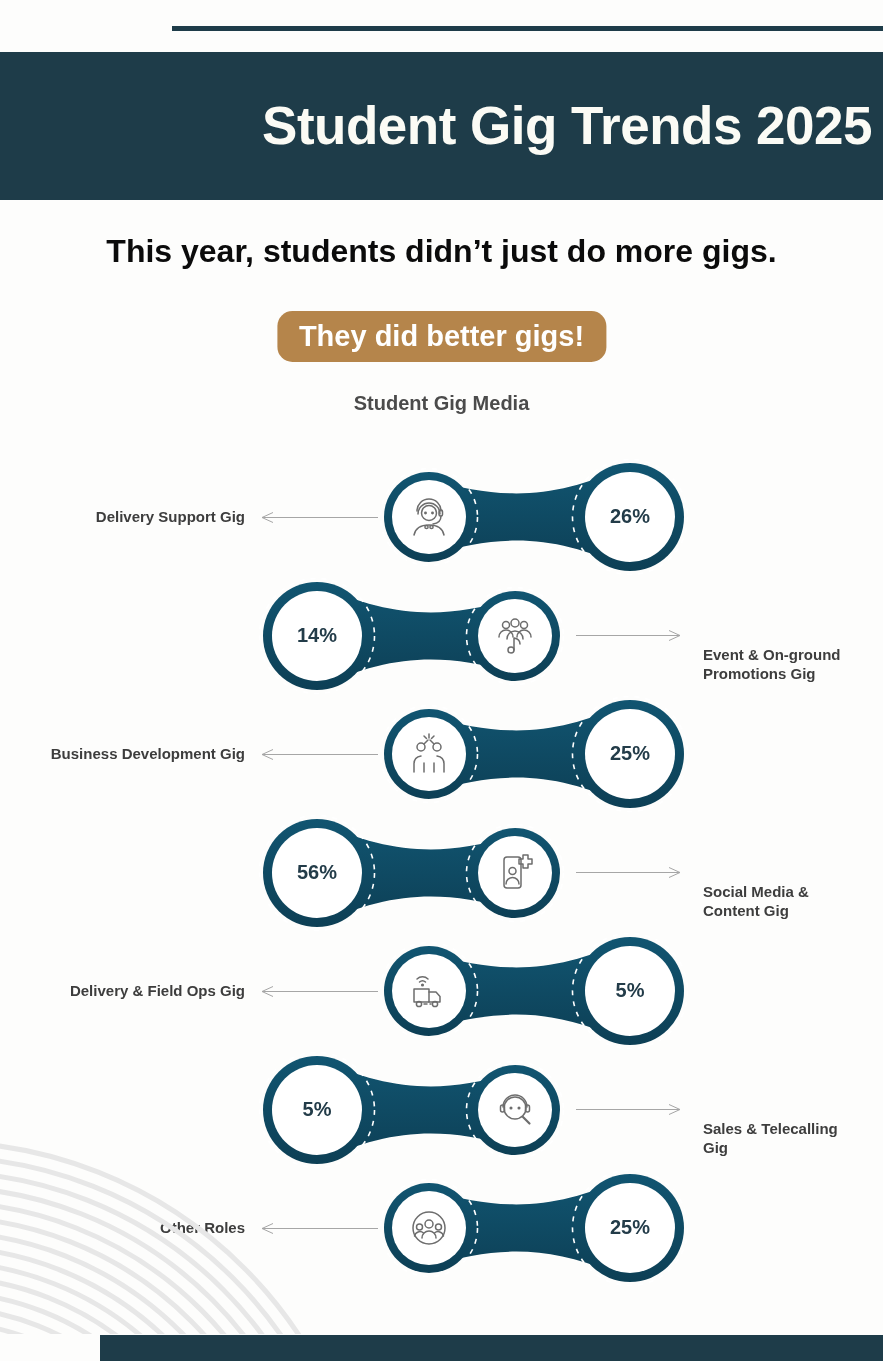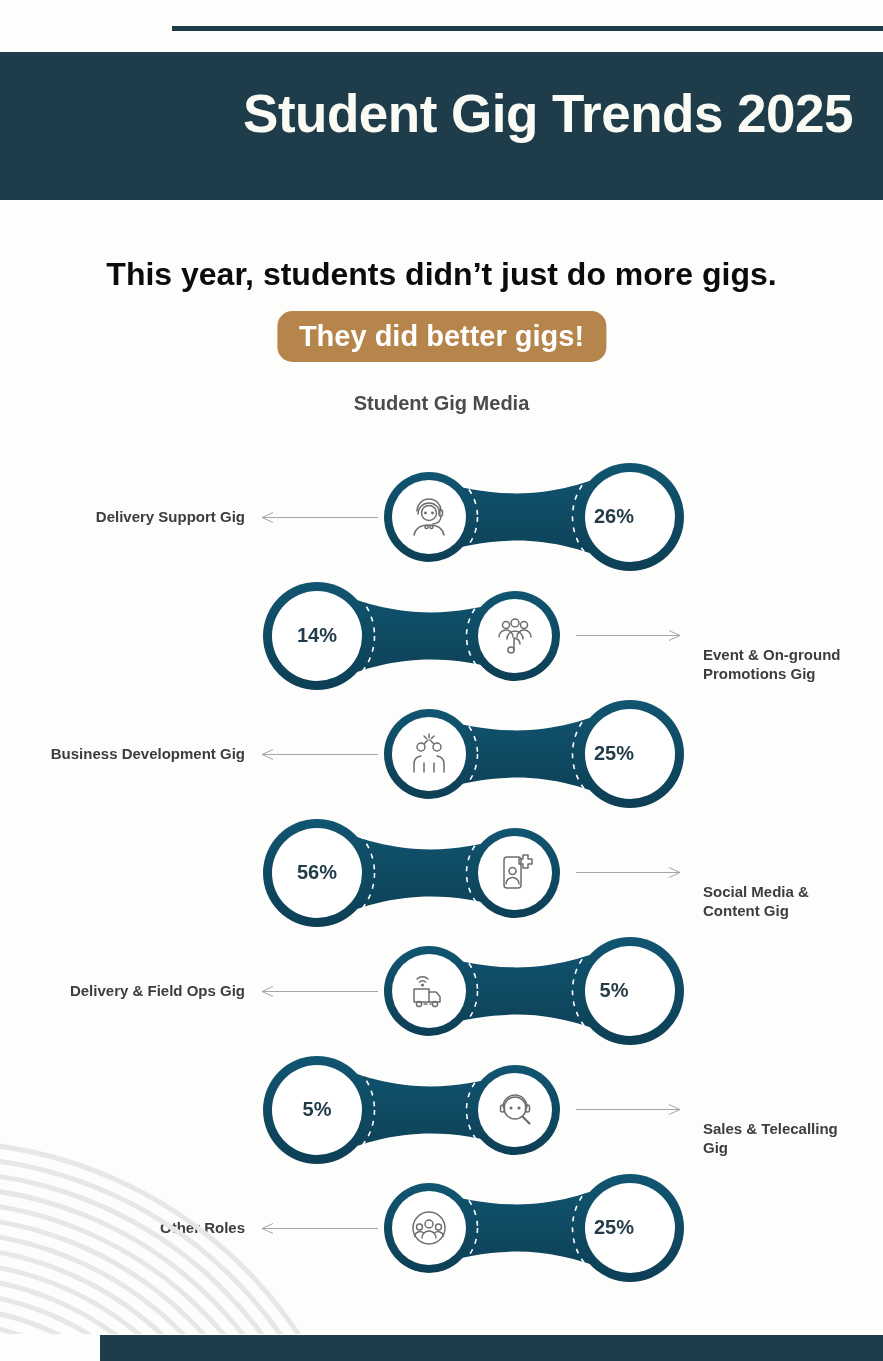--- a/index.html
+++ b/index.html
@@ -4,46 +4,46 @@
 <style>
   html,body{margin:0;padding:0;background:#ffffff;}
   .page{
     position:relative;width:883px;height:1361px;overflow:hidden;
     background:#fdfdfc;font-family:"Liberation Sans",sans-serif;
   }
   
   .top-line{position:absolute;left:172px;right:0;top:26px;height:5px;background:#1e3c49;}
   .header-band{position:absolute;left:0;right:0;top:52px;height:148px;background:#1e3c49;}
   .header-title{
-    position:absolute;left:0;right:0;top:40px;height:148px;line-height:148px;
-    color:#fbfbf5;font-size:53px;font-weight:bold;text-align:right;padding-right:30px;
+    position:absolute;left:0;right:0;top:52px;height:148px;line-height:148px;
+    color:#fbfbf5;font-size:53px;font-weight:bold;text-align:right;padding-right:11px;
     box-sizing:border-box;letter-spacing:-0.5px;white-space:nowrap;
   }
   
-  .headline{position:absolute;left:0;right:0;top:256px;text-align:center;
+  .headline{position:absolute;left:0;right:0;top:233px;text-align:center;
     font-size:32px;font-weight:bold;color:#0b0b0b;}
   .badge{position:absolute;top:311px;left:50%;transform:translateX(-50%);
     background:#b5854b;color:#ffffff;font-size:29px;font-weight:bold;
     padding:9px 22px;border-radius:15px;white-space:nowrap;}
   .chart-title{position:absolute;left:0;right:0;top:392px;text-align:center;
     font-size:20px;font-weight:bold;color:#4b4b4b;}
   
   .row{position:absolute;left:0;right:0;height:118px;}
   .lbl{position:absolute;top:50%;transform:translateY(-50%);
     font-size:15px;font-weight:bold;color:#3d3d3d;line-height:1.3;}
   .lbl-left{left:30px;width:215px;text-align:right;}
   .lbl-right{left:703px;width:160px;text-align:left;margin-top:28px;}
   .arrow{position:absolute;top:52.5px;}
   .arrow-left{left:260px;}
   .arrow-right{left:576px;}
   .arrow path,.arrow line{stroke:#a6a6a6;stroke-width:1;fill:none;}
   .bell{position:absolute;left:255px;top:-1px;}
   .pct{position:absolute;top:47px;width:84px;text-align:center;
     font-size:20px;font-weight:bold;color:#233c49;}
-  .pct-a{left:572px;text-align:center;}
+  .pct-a{left:588px;text-align:center;}
   .pct-b{left:275px;}
   
   .ripples{position:absolute;left:0;top:1142px;}
   .footer-band{position:absolute;left:100px;right:0;bottom:0;height:26px;background:#1e3c49;}
 </style>
 </head>
 <body>
 
 <div class="page">
 

